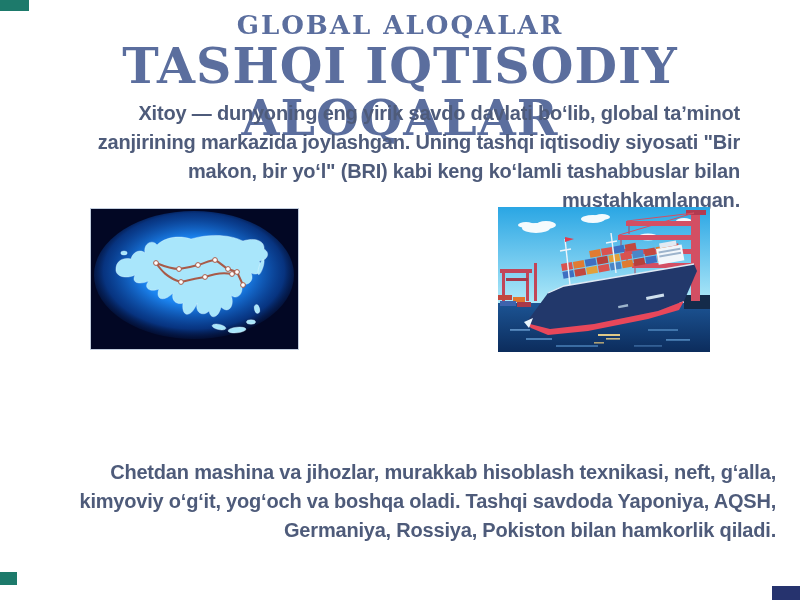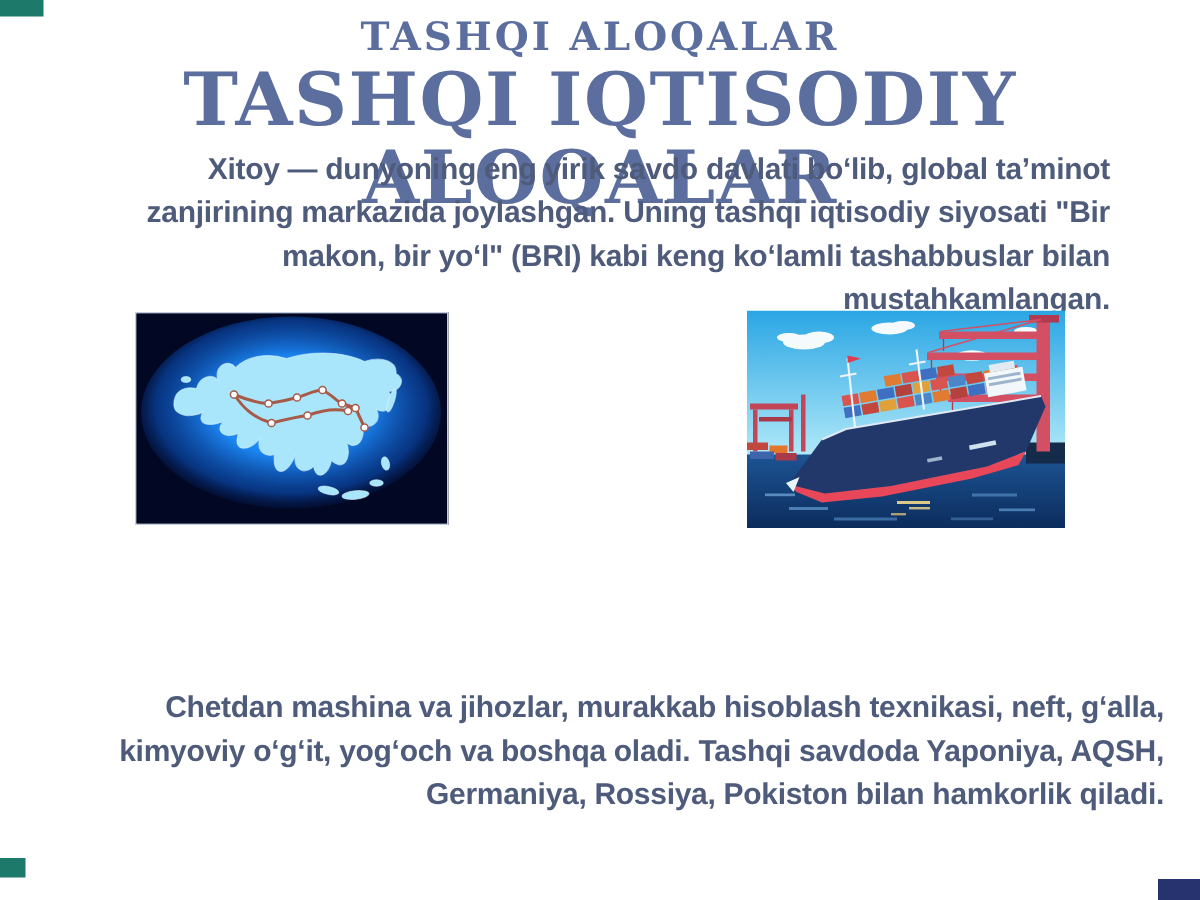--- a/index.html
+++ b/index.html
@@ -37,21 +37,21 @@
 </head>
 <body>
 
 <div class="slide">
 
   <div class="corner tl" style="background:#1d7a6b;"></div>
   <div class="corner bl" style="background:#1d7a6b;"></div>
   <div class="corner br" style="background:#26336e;"></div>
 
   <div class="header">
-    <div class="title">TASHQI ALOQALAR</div>
+    <div class="title">GLOBAL ALOQALAR</div>
     <div class="subtitle">TASHQI IQTISODIY ALOQALAR</div>
   </div>
 
   <div class="para p1">Xitoy — dunyoning eng yirik savdo davlati boʻlib, global taʼminot zanjirining markazida joylashgan. Uning tashqi iqtisodiy siyosati "Bir makon, bir yoʻl" (BRI) kabi keng koʻlamli tashabbuslar bilan mustahkamlangan.</div>
 
   <div class="map-img">
     <svg viewBox="0 0 207 140">
       <defs>
         <radialGradient id="glow" cx="50%" cy="47%" r="58%">
           <stop offset="0%" stop-color="#41c1ff"></stop>

